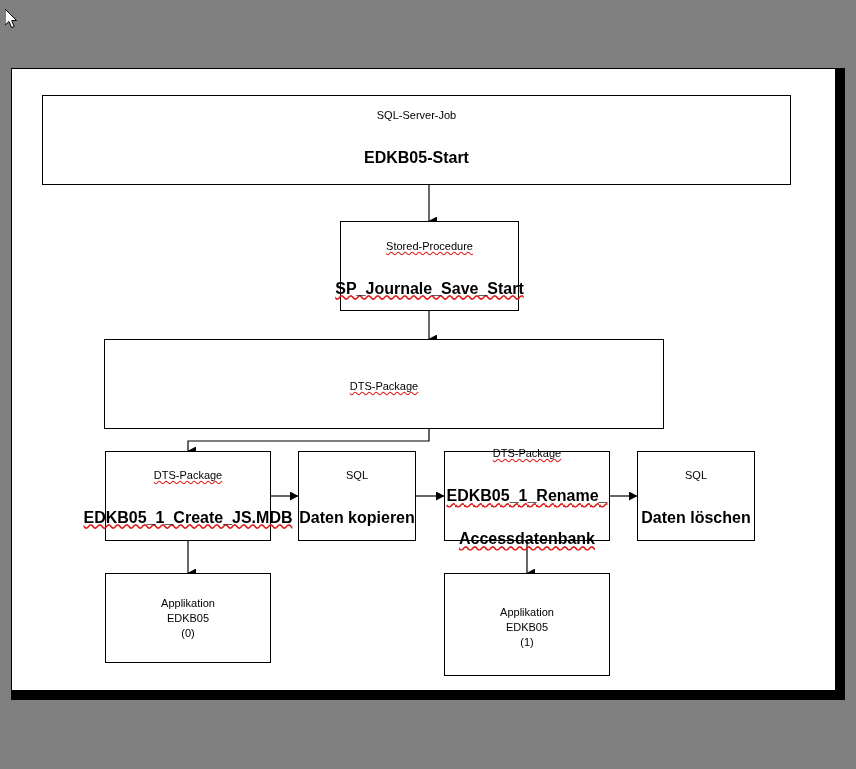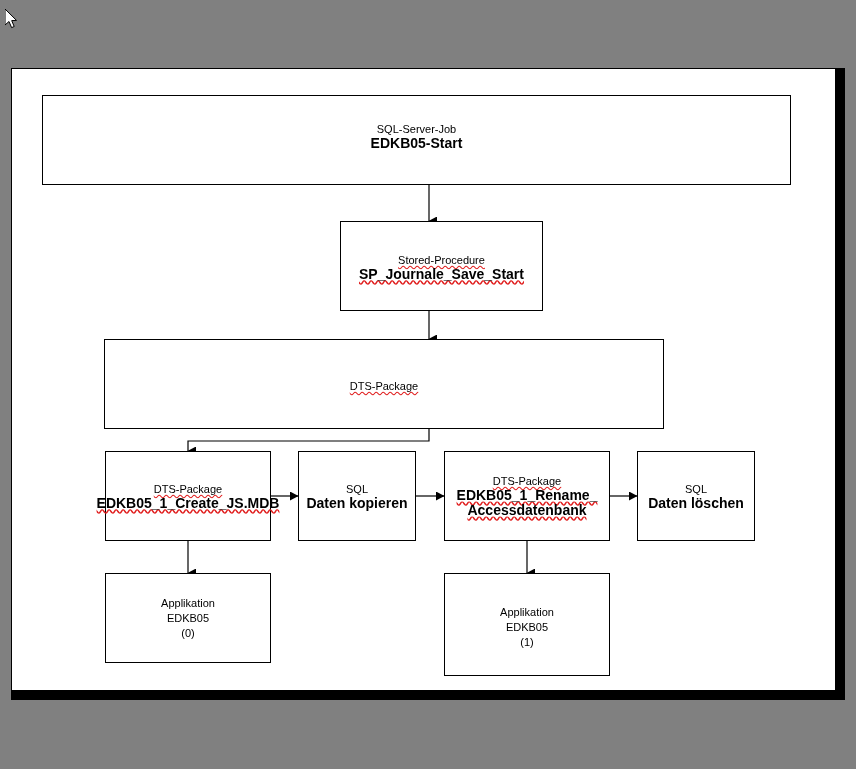--- a/index.html
+++ b/index.html
@@ -80,42 +80,43 @@
     text-align: center;
     color: #000000;
   }
   .node .kind {
     font-size: 11px;
     font-weight: normal;
     line-height: 14px;
     white-space: nowrap;
   }
   .node .name {
-    font-size: 14px;
+    font-size: 16px;
     font-weight: bold;
     line-height: 15px;
     white-space: nowrap;
+    margin-top: 28px;
   }
   .node .plain {
     font-size: 11px;
     font-weight: normal;
     line-height: 15px;
     white-space: nowrap;
   }
 
   
   .misspelled {
     text-decoration: underline wavy #e01b1b;
     text-decoration-skip-ink: none;
     text-underline-offset: 1px;
   }
 
   
   #node-job            { left: 30px;  top: 26px;  width: 749px; height: 90px; }
-  #node-sp             { left: 328px; top: 152px; width: 203px; height: 90px; }
+  #node-sp             { left: 328px; top: 152px; width: 179px; height: 90px; }
   #node-dts0           { left: 92px;  top: 270px; width: 560px; height: 90px; }
   #node-create         { left: 93px;  top: 382px; width: 166px; height: 90px; }
   #node-copy           { left: 286px; top: 382px; width: 118px; height: 90px; }
   #node-rename         { left: 432px; top: 382px; width: 166px; height: 90px; }
   #node-delete         { left: 625px; top: 382px; width: 118px; height: 90px; }
   #node-app0           { left: 93px;  top: 504px; width: 166px; height: 90px; }
   #node-app1           { left: 432px; top: 504px; width: 166px; height: 103px; }
 
   
   #node-job .stack     { margin-top: -8px; }

